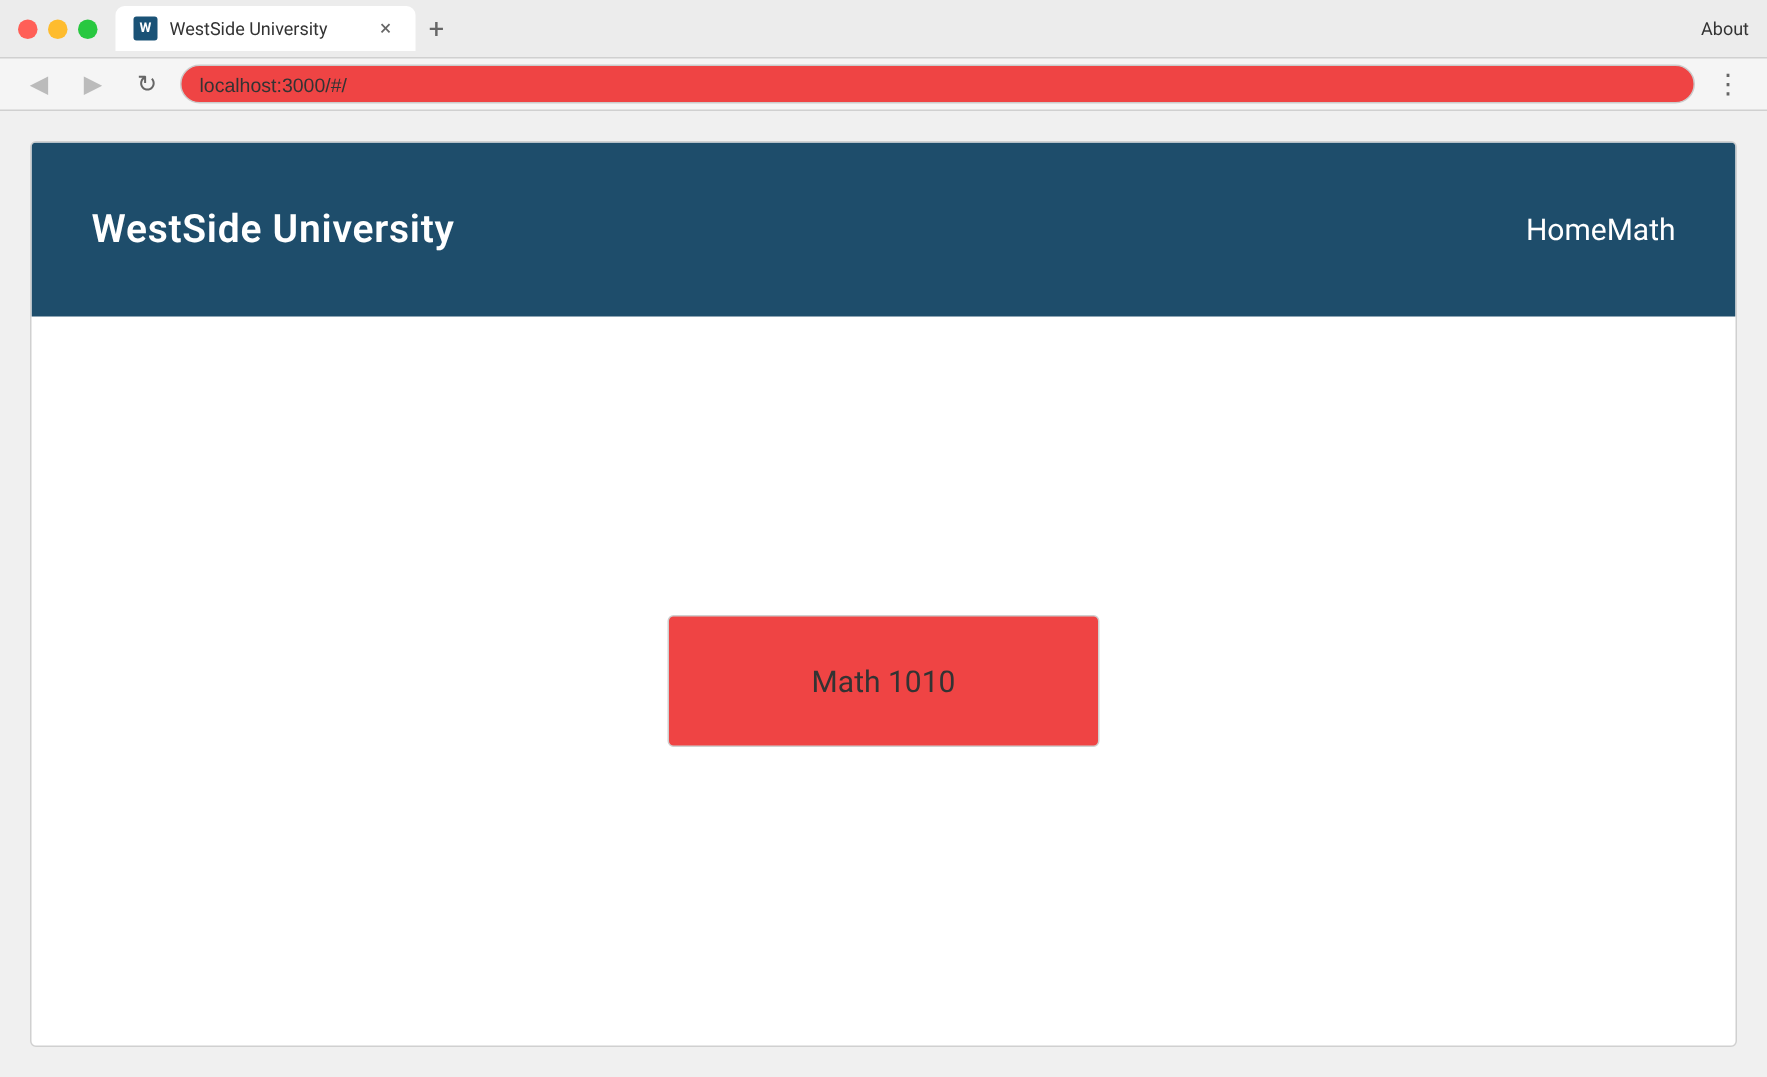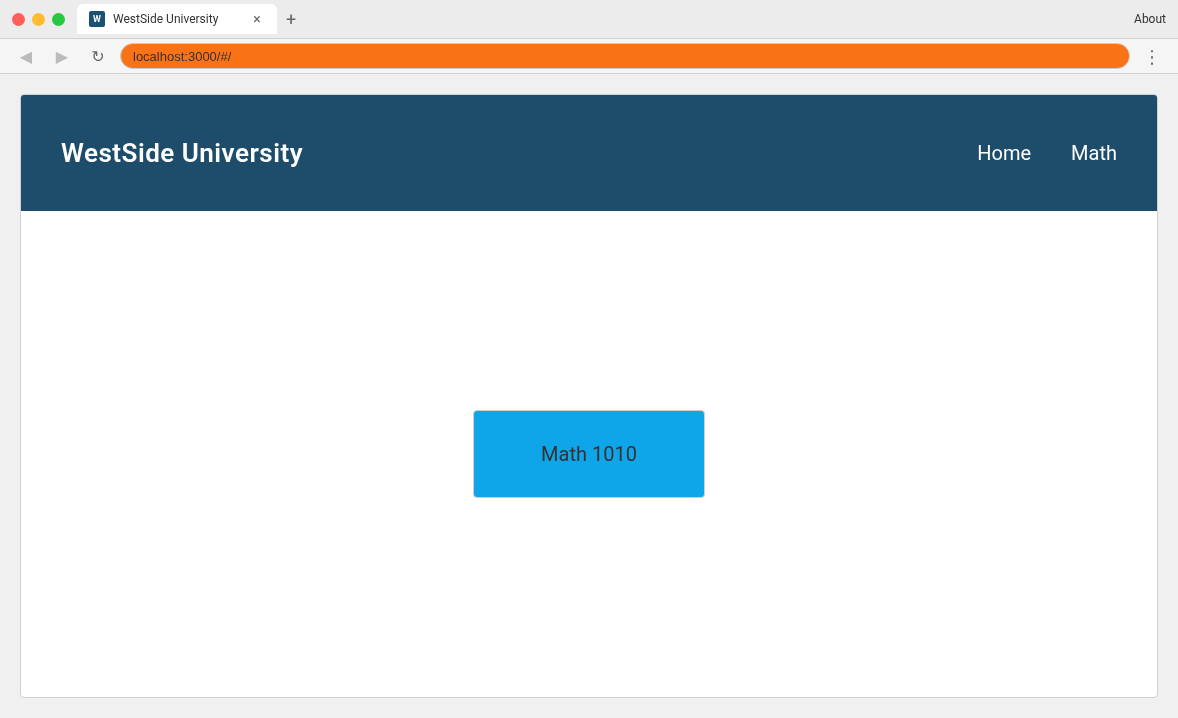--- a/index.html
+++ b/index.html
@@ -131,21 +131,21 @@
     }
     .nav-btn.disabled { color: #bbb; cursor: default; }
 
     .address-bar {
       flex: 1;
       height: 26px;
       border: 1px solid #ccc;
       border-radius: 13px;
       padding: 12px 12px;
       font-size: 13px;
-      background: #f97316;
+      background: #ef4444;
       color: #333;
       outline: none;
     }
 
     .menu-btn {
       width: 28px;
       height: 28px;
       display: flex;
       align-items: center;
       justify-content: center;
@@ -191,21 +191,20 @@
     .site-logo {
       color: white;
       font-size: 26px;
       font-weight: 600;
       letter-spacing: 0.5px;
     }
 
     .nav-links {
       margin-left: auto;
       display: flex;
-      gap: 40px;
     }
 
     .nav-link {
       color: white;
       font-size: 20px;
       text-decoration: none;
       cursor: pointer;
     }
 
     
@@ -215,27 +214,27 @@
       flex-direction: column;
       align-items: center;
       justify-content: center;
       gap: 20px;
       padding: 40px;
     }
 
     .course-card {
       border: 1px solid #d0d0d0;
       border-radius: 4px;
-      width: 232px;
+      width: 288px;
       height: 88px;
       display: flex;
       align-items: center;
       justify-content: center;
       cursor: pointer;
-      background: #0ea5e9;
+      background: #ef4444;
     }
 
     .course-name {
       font-size: 20px;
       color: #333;
     }
   </style>
 </head>
 <body>
 

